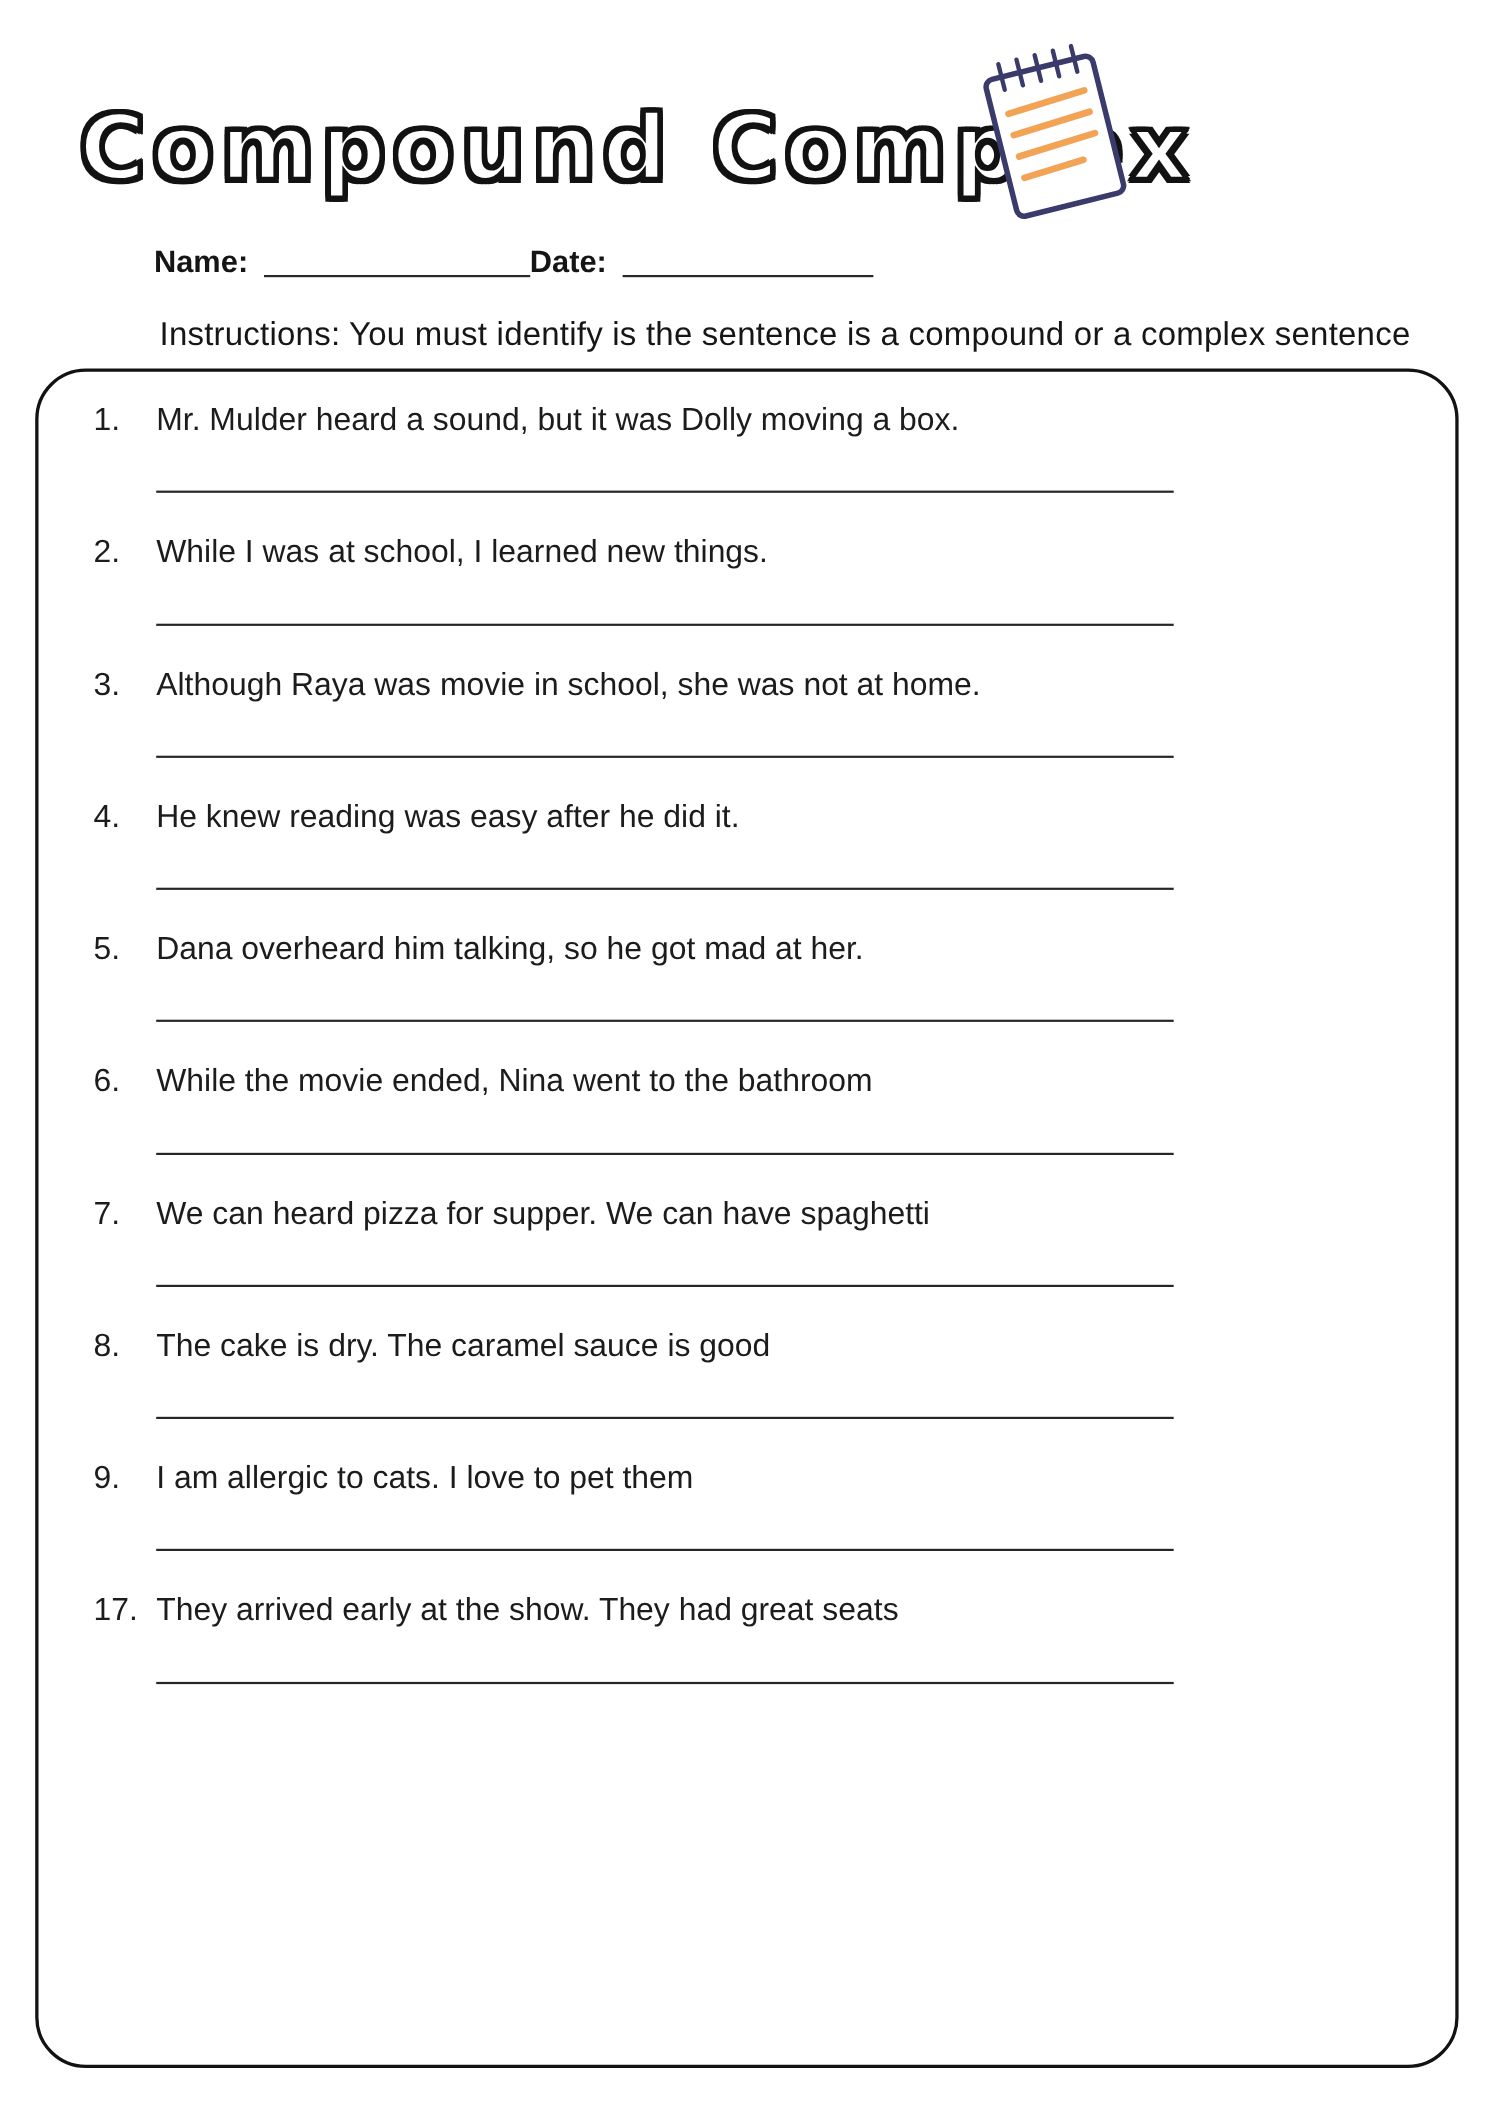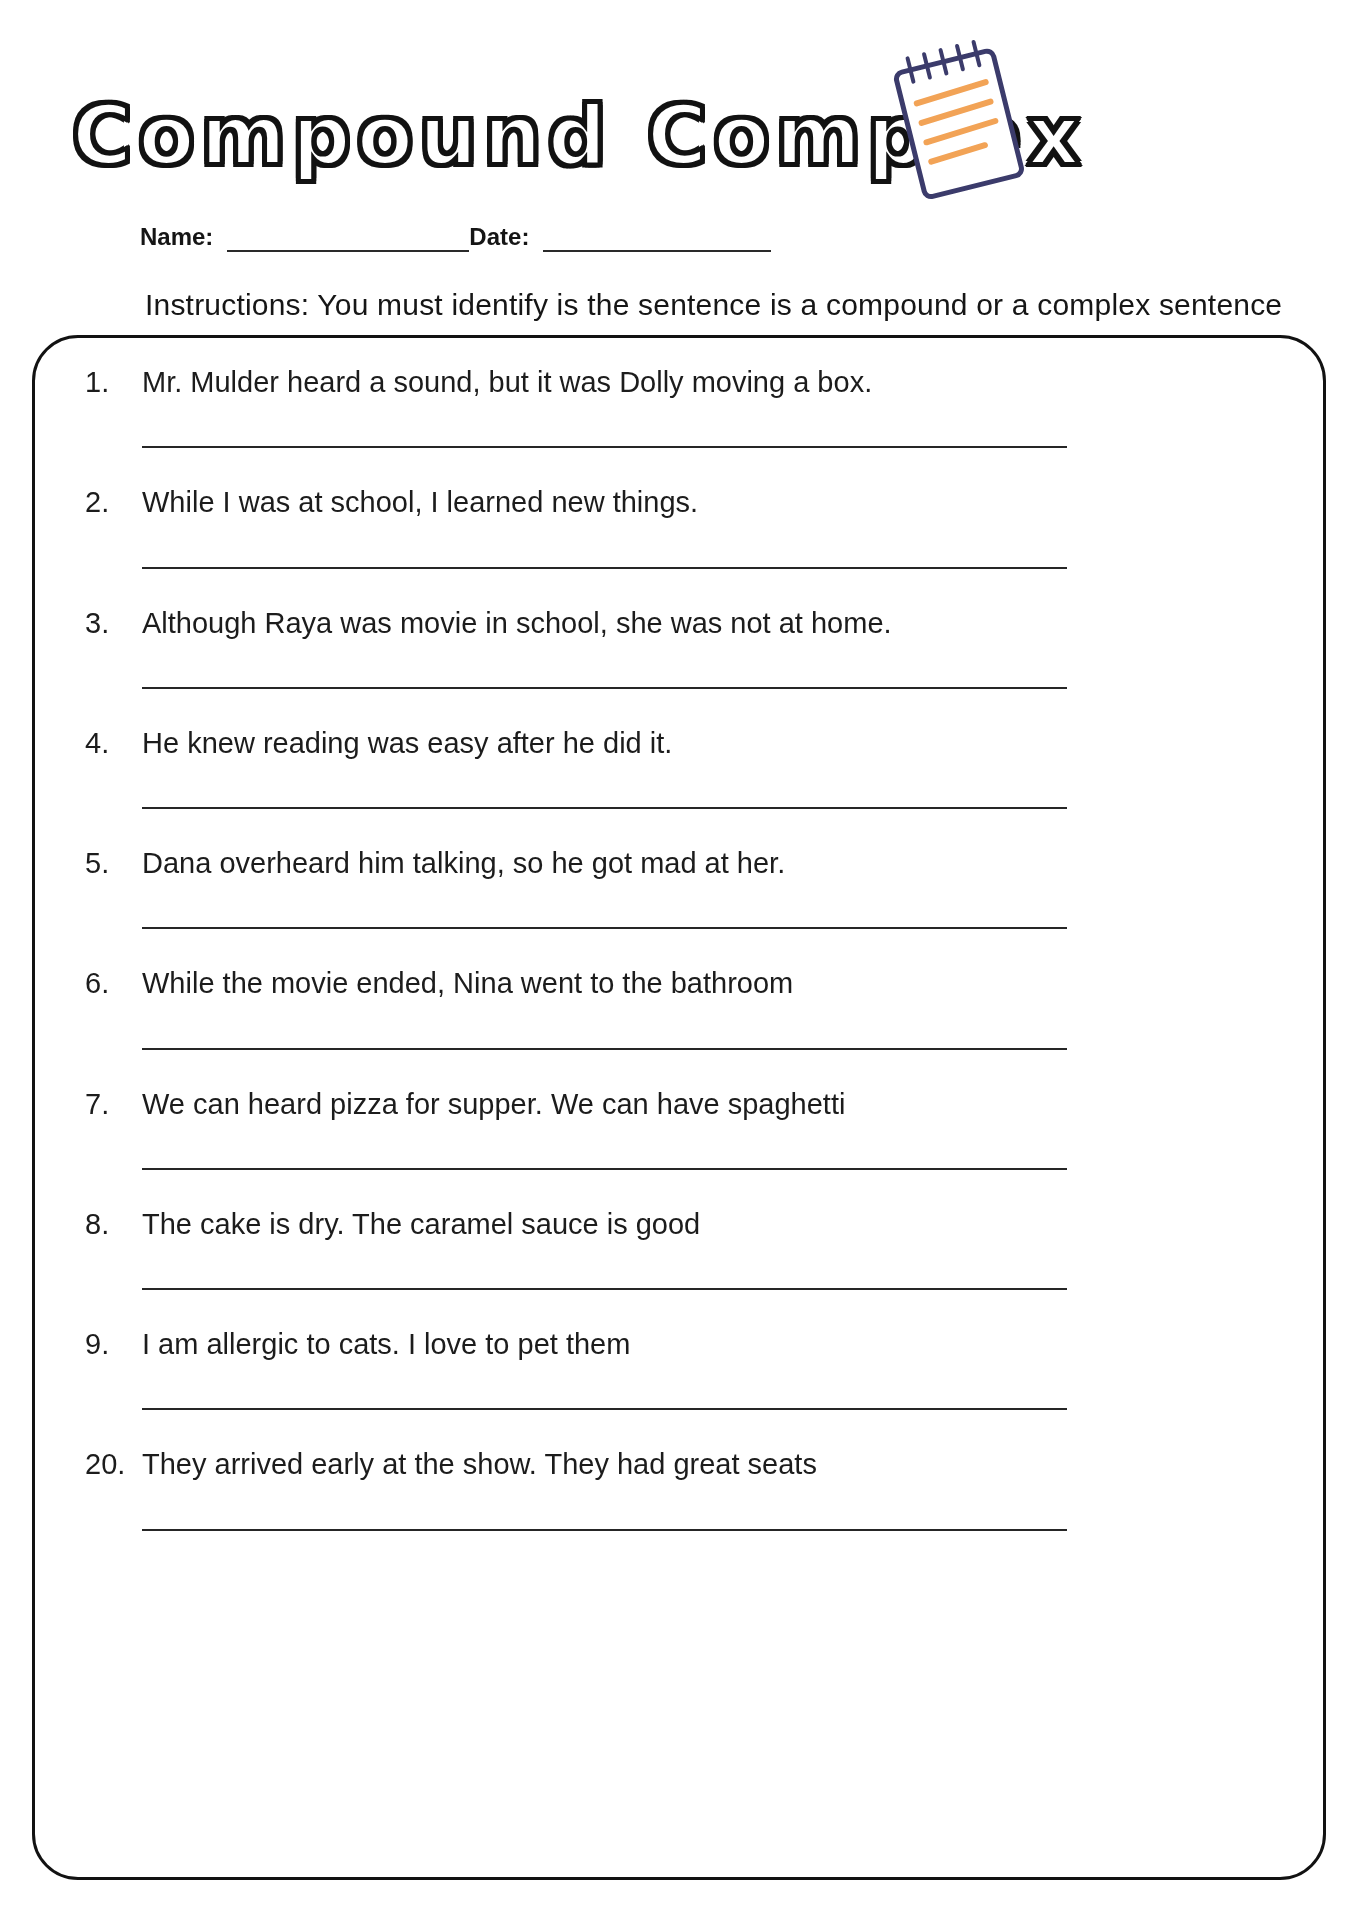--- a/index.html
+++ b/index.html
@@ -33,22 +33,22 @@
   }
   .notepad {
     position: absolute;
     left: 878px; top: 28px;
     width: 160px; height: 185px;
   }
   .meta-row {
     position: absolute;
     left: 140px; top: 222px;
     display: flex;
-    align-items: center;
-    font-size: 24px;
+    align-items: flex-start;
+    font-size: 28px;
     font-weight: 600;
     color: #151515;
   }
   .blank {
     display: inline-block;
     border-bottom: 2px solid #2a2a2a;
     height: 30px;
     margin-left: 14px;
   }
   .name-blank { width: 242px; }
@@ -188,20 +188,20 @@
     <div class="question">
       <div class="q-row">
         <span class="q-num">9.</span>
         <span class="q-text">I am allergic to cats. I love to pet them</span>
       </div>
       <div class="answer-line"></div>
     </div>
 
     <div class="question">
       <div class="q-row">
-        <span class="q-num">20.</span>
+        <span class="q-num">17.</span>
         <span class="q-text">They arrived early at the show. They had great seats</span>
       </div>
       <div class="answer-line"></div>
     </div>
 
   </div>
 </div>
 
 </body></html>

